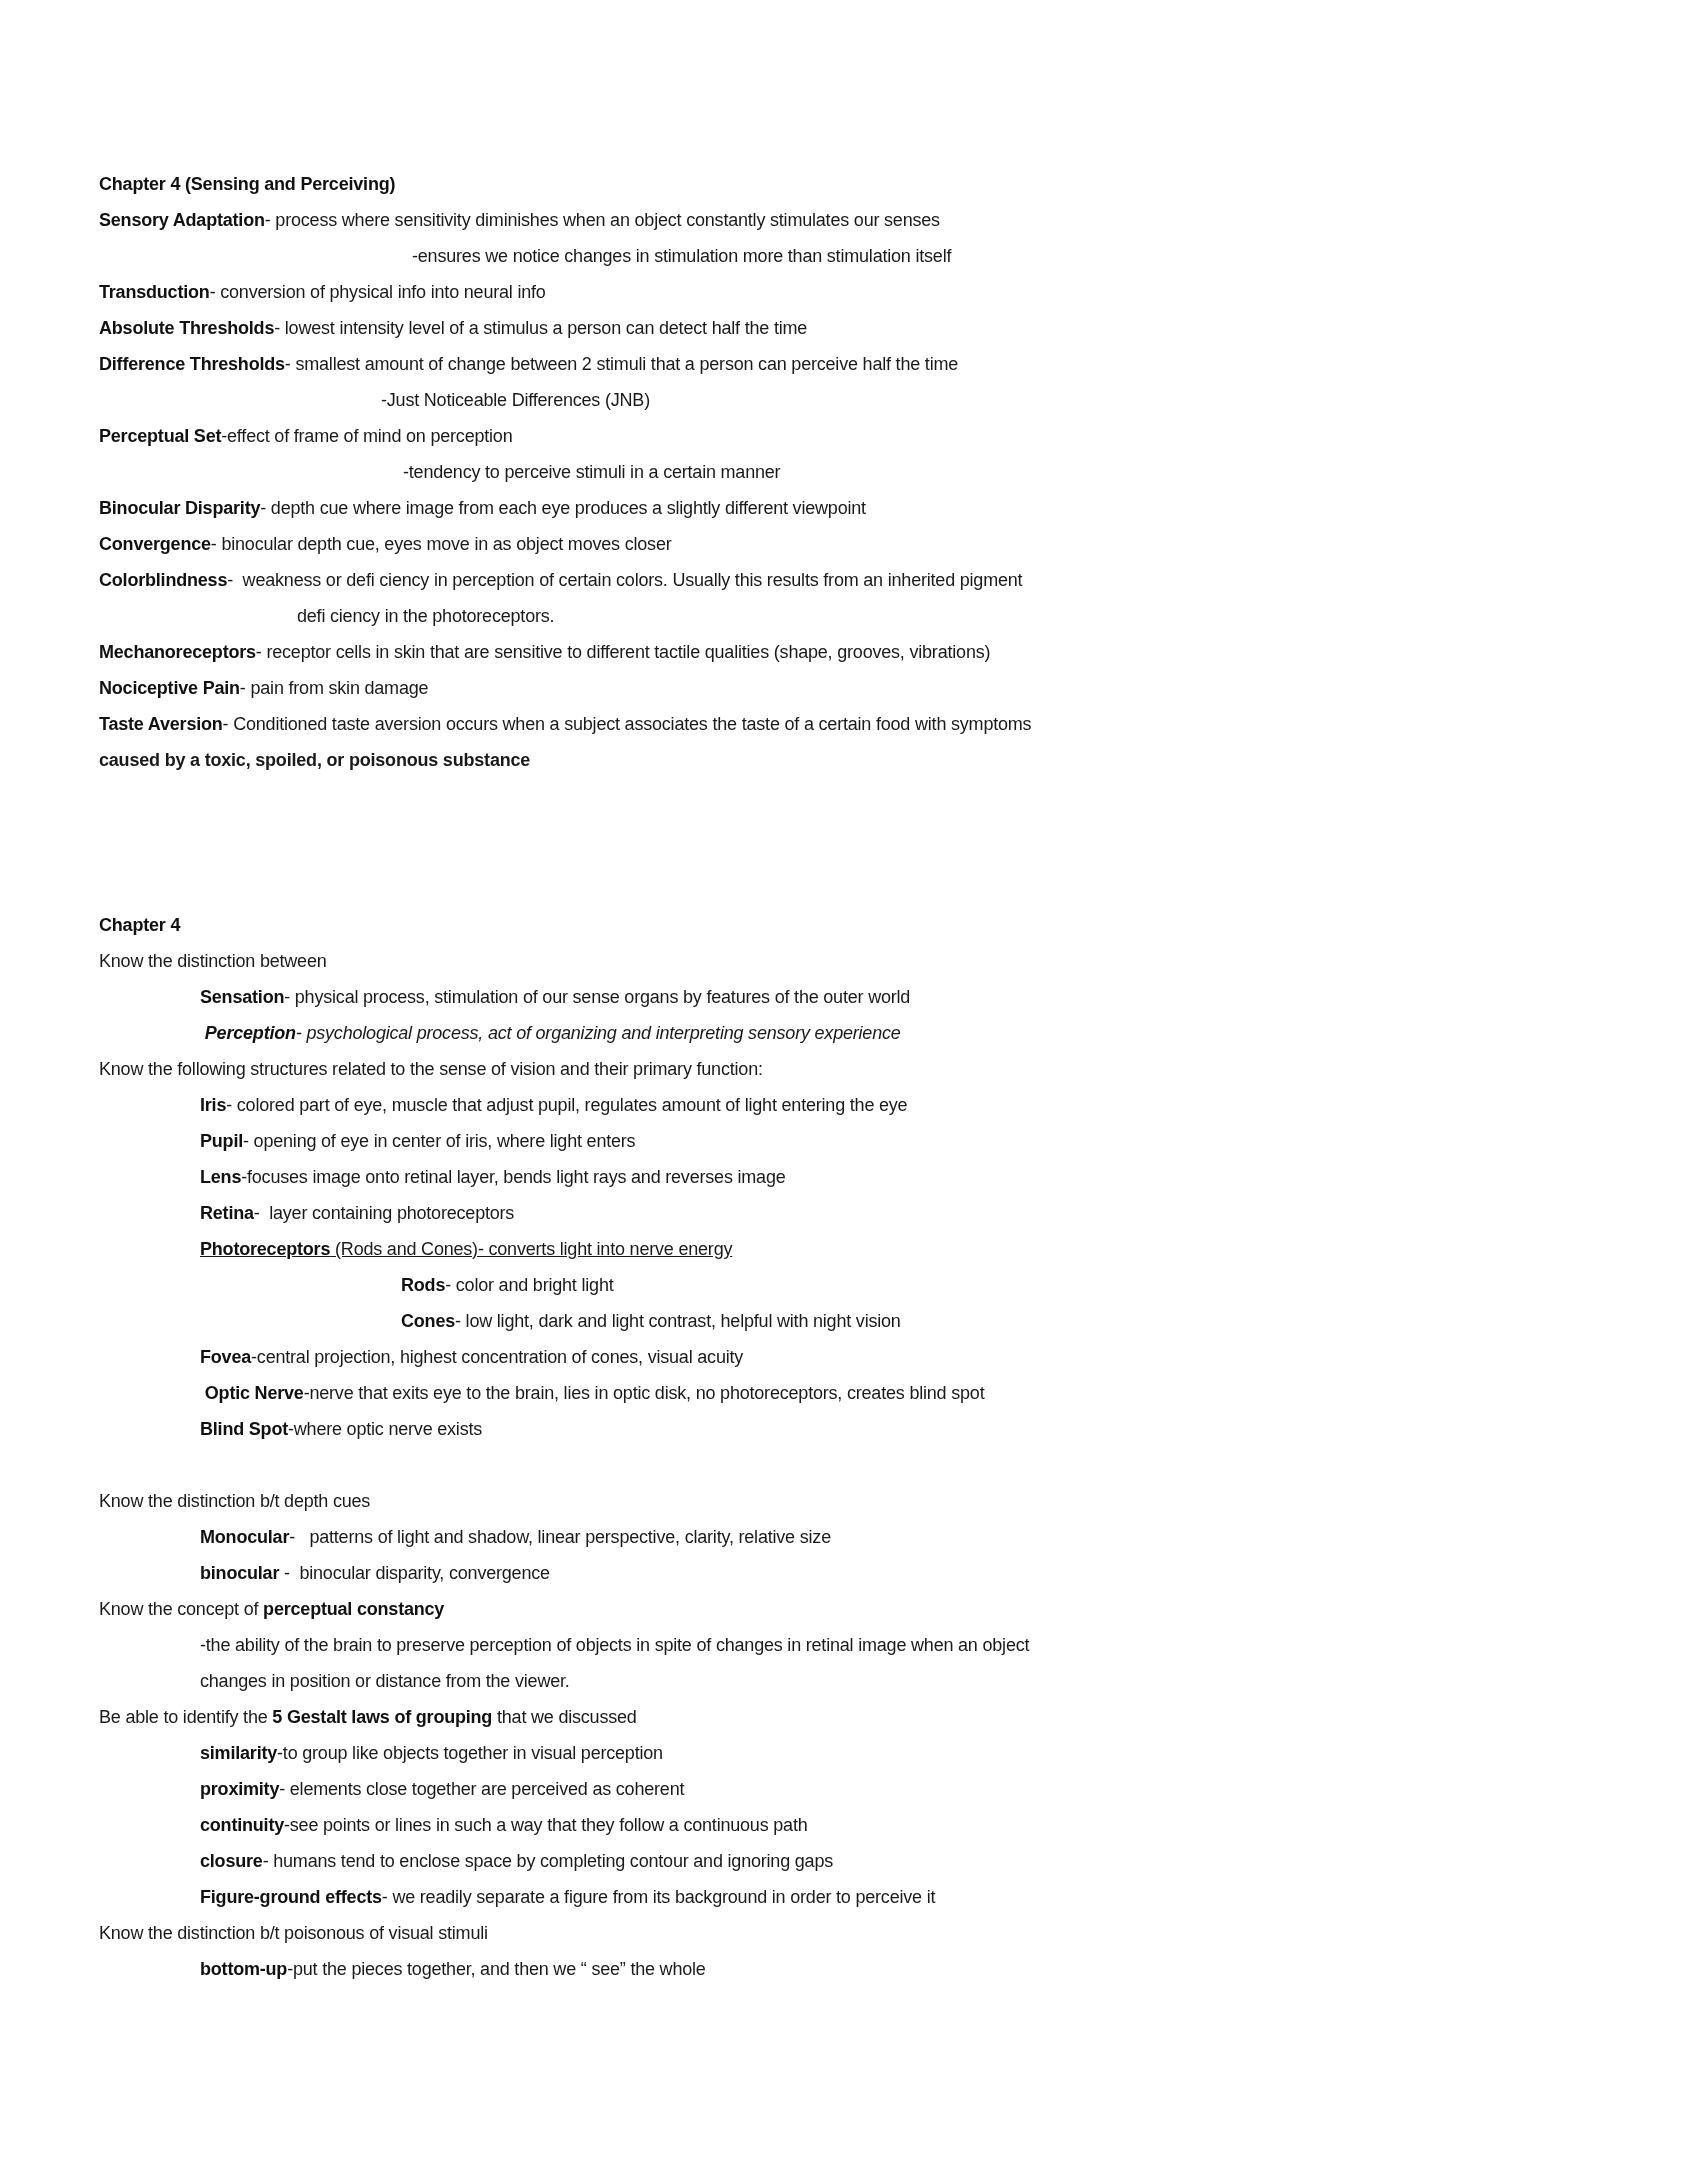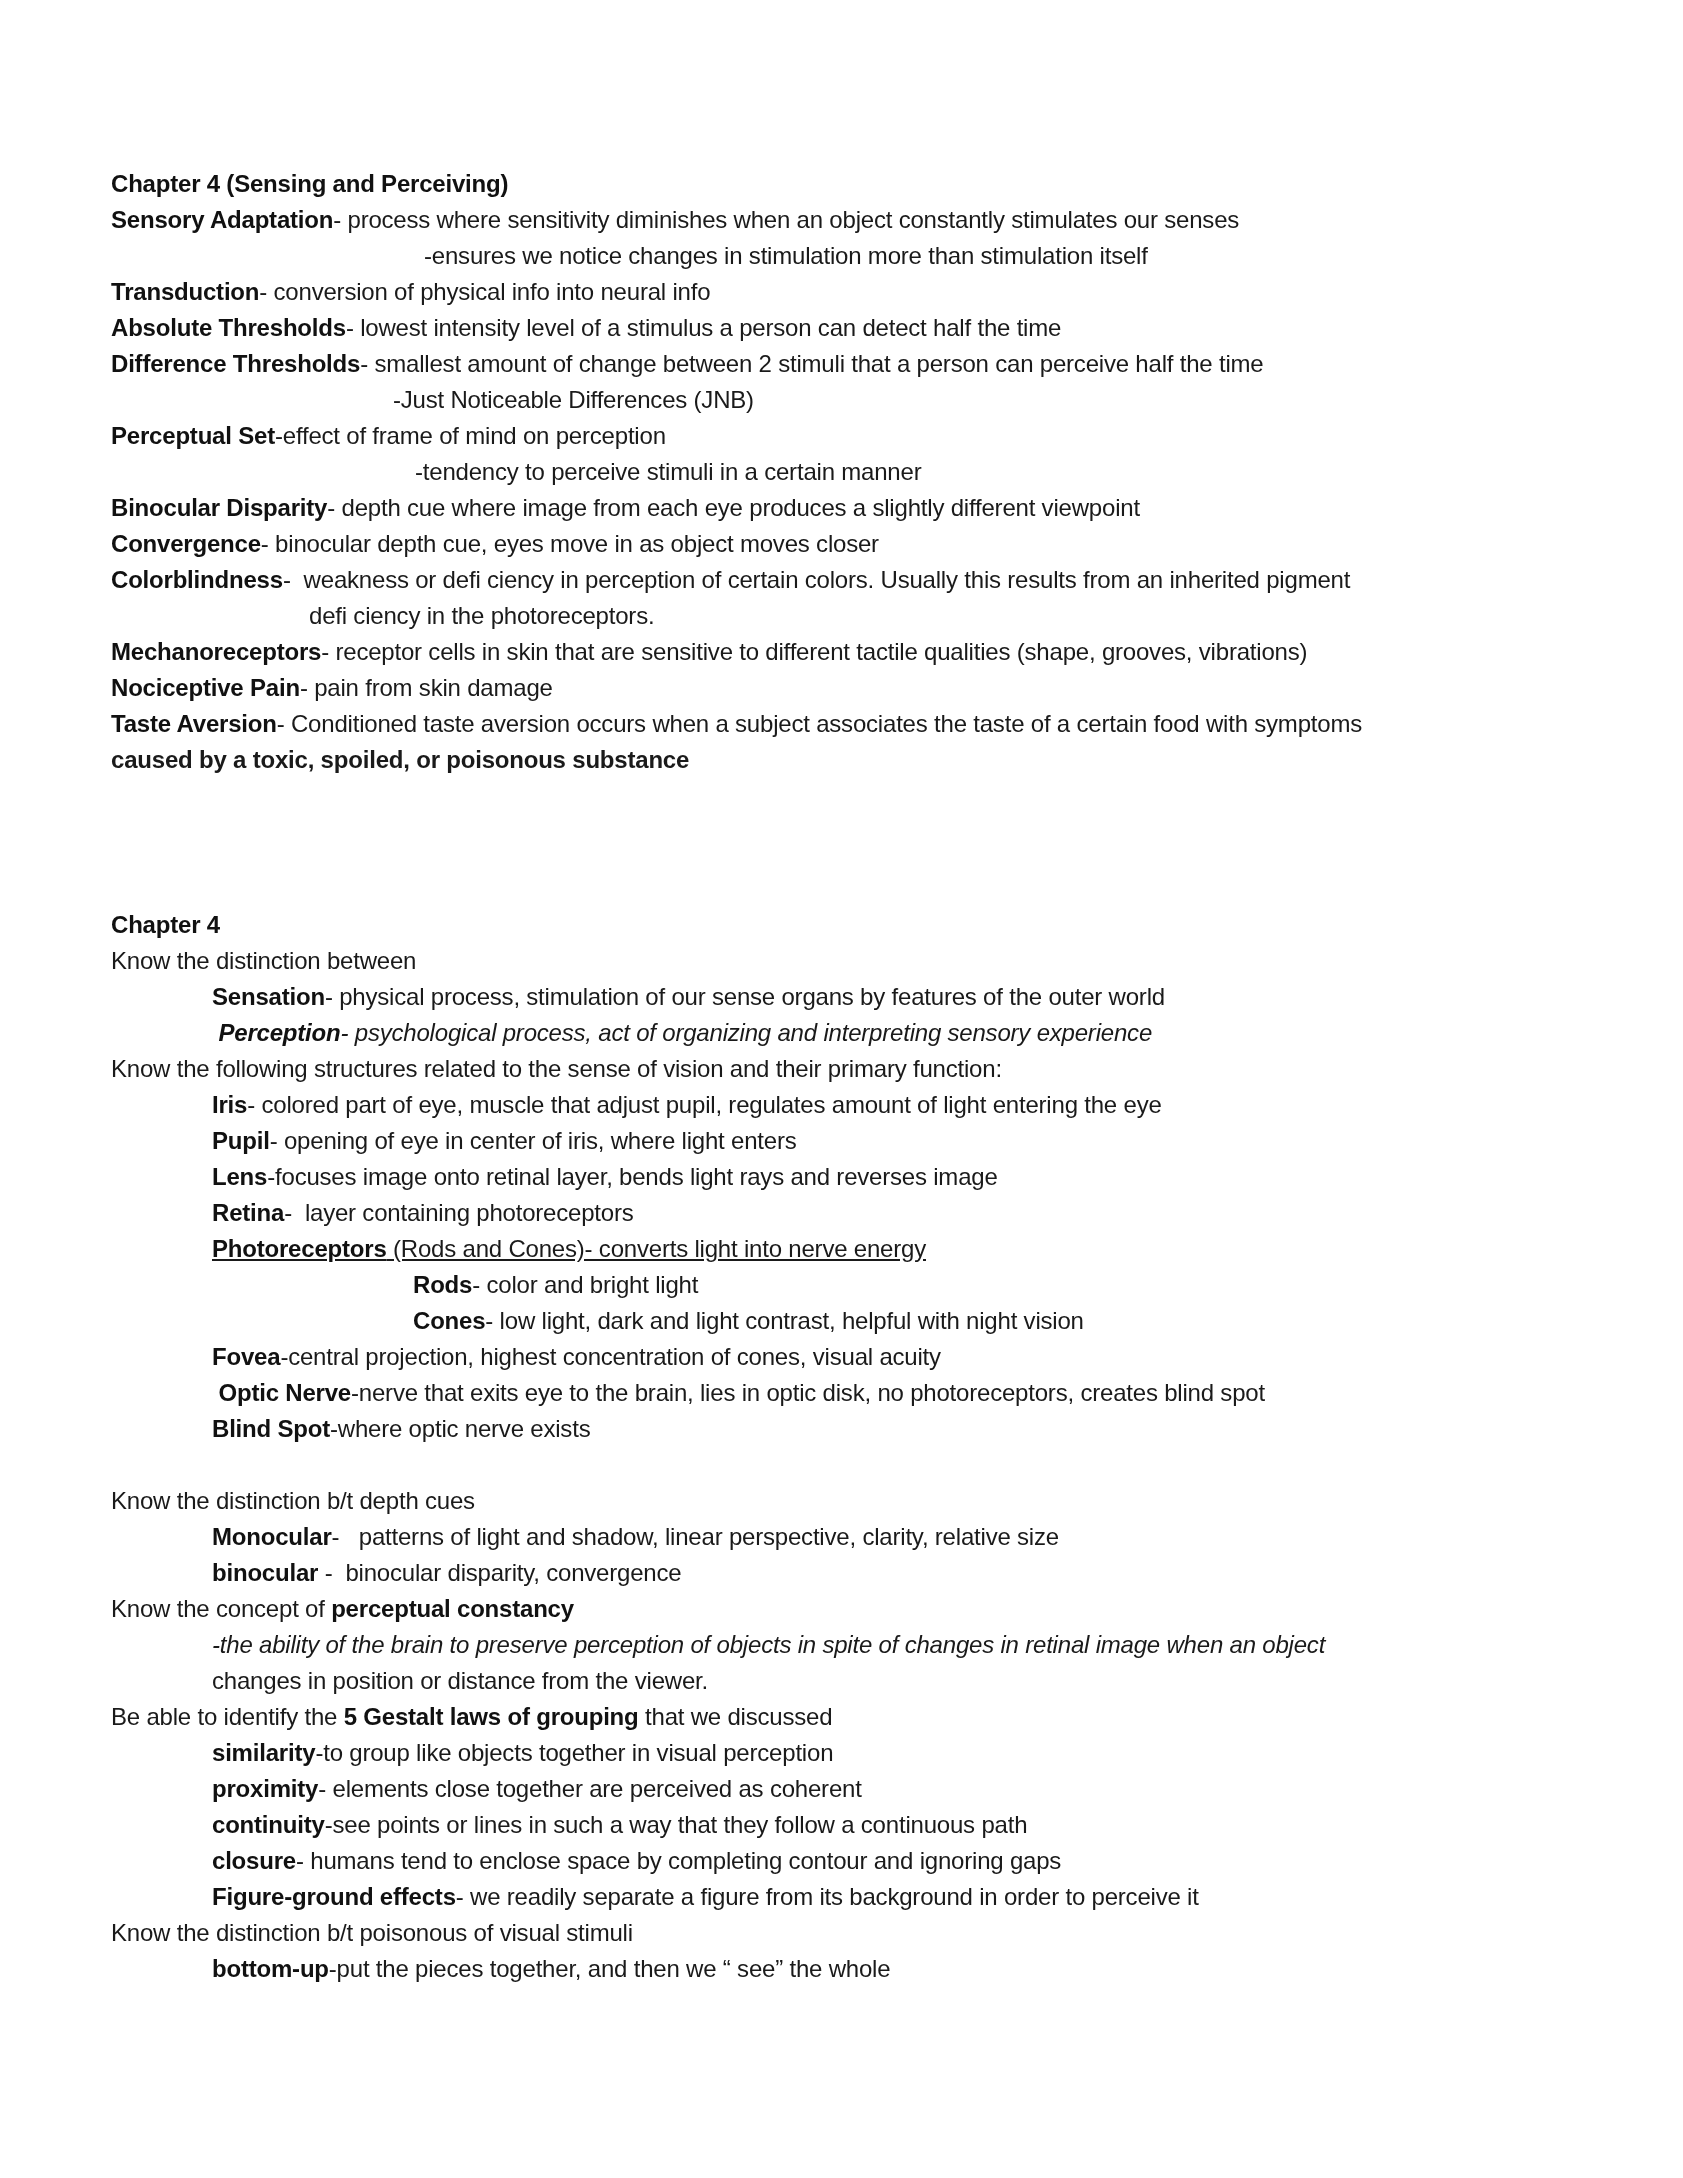--- a/index.html
+++ b/index.html
@@ -20,27 +20,26 @@
     inset: 0;
     background: #ffffff;
   }
   .content {
     position: absolute;
     left: 99px;
     top: 166px;
     width: 1525px;
   }
   .line {
-    font-size: 24px;
+    font-size: 18px;
     line-height: 36px;
     height: 36px;
     white-space: pre;
     letter-spacing: -0.2px;
     font-stretch: 95%;
-    margin-left: 12px;
   }
   .seg { display: inline; }
   .seg.bold { font-weight: 700; color: #111111; }
   .spacer { width: 100%; }
 </style>
 </head>
 <body>
 
 <div class="page">
   <div class="content">
@@ -75,21 +74,21 @@
       <div class="line" style="padding-left: 302px;"><span class="seg bold">Rods</span><span class="seg">- color and bright light</span></div>
       <div class="line" style="padding-left: 302px;"><span class="seg bold">Cones</span><span class="seg">- low light, dark and light contrast, helpful with night vision</span></div>
       <div class="line" style="padding-left: 101px;"><span class="seg bold">Fovea</span><span class="seg">-central projection, highest concentration of cones, visual acuity</span></div>
       <div class="line" style="padding-left: 101px;"><span class="seg"> </span><span class="seg bold">Optic Nerve</span><span class="seg">-nerve that exits eye to the brain, lies in optic disk, no photoreceptors, creates blind spot</span></div>
       <div class="line" style="padding-left: 101px;"><span class="seg bold">Blind Spot</span><span class="seg">-where optic nerve exists</span></div>
       <div class="spacer" style="height: 36px;"></div>
       <div class="line" style="padding-left: 0px;"><span class="seg">Know the distinction b/t depth cues</span></div>
       <div class="line" style="padding-left: 101px;"><span class="seg bold">Monocular</span><span class="seg">-   patterns of light and shadow, linear perspective, clarity, relative size</span></div>
       <div class="line" style="padding-left: 101px;"><span class="seg bold">binocular</span><span class="seg"> -  binocular disparity, convergence</span></div>
       <div class="line" style="padding-left: 0px;"><span class="seg">Know the concept of </span><span class="seg bold">perceptual constancy</span></div>
-      <div class="line" style="padding-left: 101px; font-style: italic;"><span class="seg">-the ability of the brain to preserve perception of objects in spite of changes in retinal image when an object</span></div>
+      <div class="line" style="padding-left: 101px;"><span class="seg">-the ability of the brain to preserve perception of objects in spite of changes in retinal image when an object</span></div>
       <div class="line" style="padding-left: 101px;"><span class="seg">changes in position or distance from the viewer.</span></div>
       <div class="line" style="padding-left: 0px;"><span class="seg">Be able to identify the </span><span class="seg bold">5 Gestalt laws of grouping</span><span class="seg"> that we discussed</span></div>
       <div class="line" style="padding-left: 101px;"><span class="seg bold">similarity</span><span class="seg">-to group like objects together in visual perception</span></div>
       <div class="line" style="padding-left: 101px;"><span class="seg bold">proximity</span><span class="seg">- elements close together are perceived as coherent</span></div>
       <div class="line" style="padding-left: 101px;"><span class="seg bold">continuity</span><span class="seg">-see points or lines in such a way that they follow a continuous path</span></div>
       <div class="line" style="padding-left: 101px;"><span class="seg bold">closure</span><span class="seg">- humans tend to enclose space by completing contour and ignoring gaps</span></div>
       <div class="line" style="padding-left: 101px;"><span class="seg bold">Figure-ground effects</span><span class="seg">- we readily separate a figure from its background in order to perceive it</span></div>
       <div class="line" style="padding-left: 0px;"><span class="seg">Know the distinction b/t poisonous of visual stimuli</span></div>
       <div class="line" style="padding-left: 101px;"><span class="seg bold">bottom-up</span><span class="seg">-put the pieces together, and then we “ see” the whole</span></div>
     </div>

